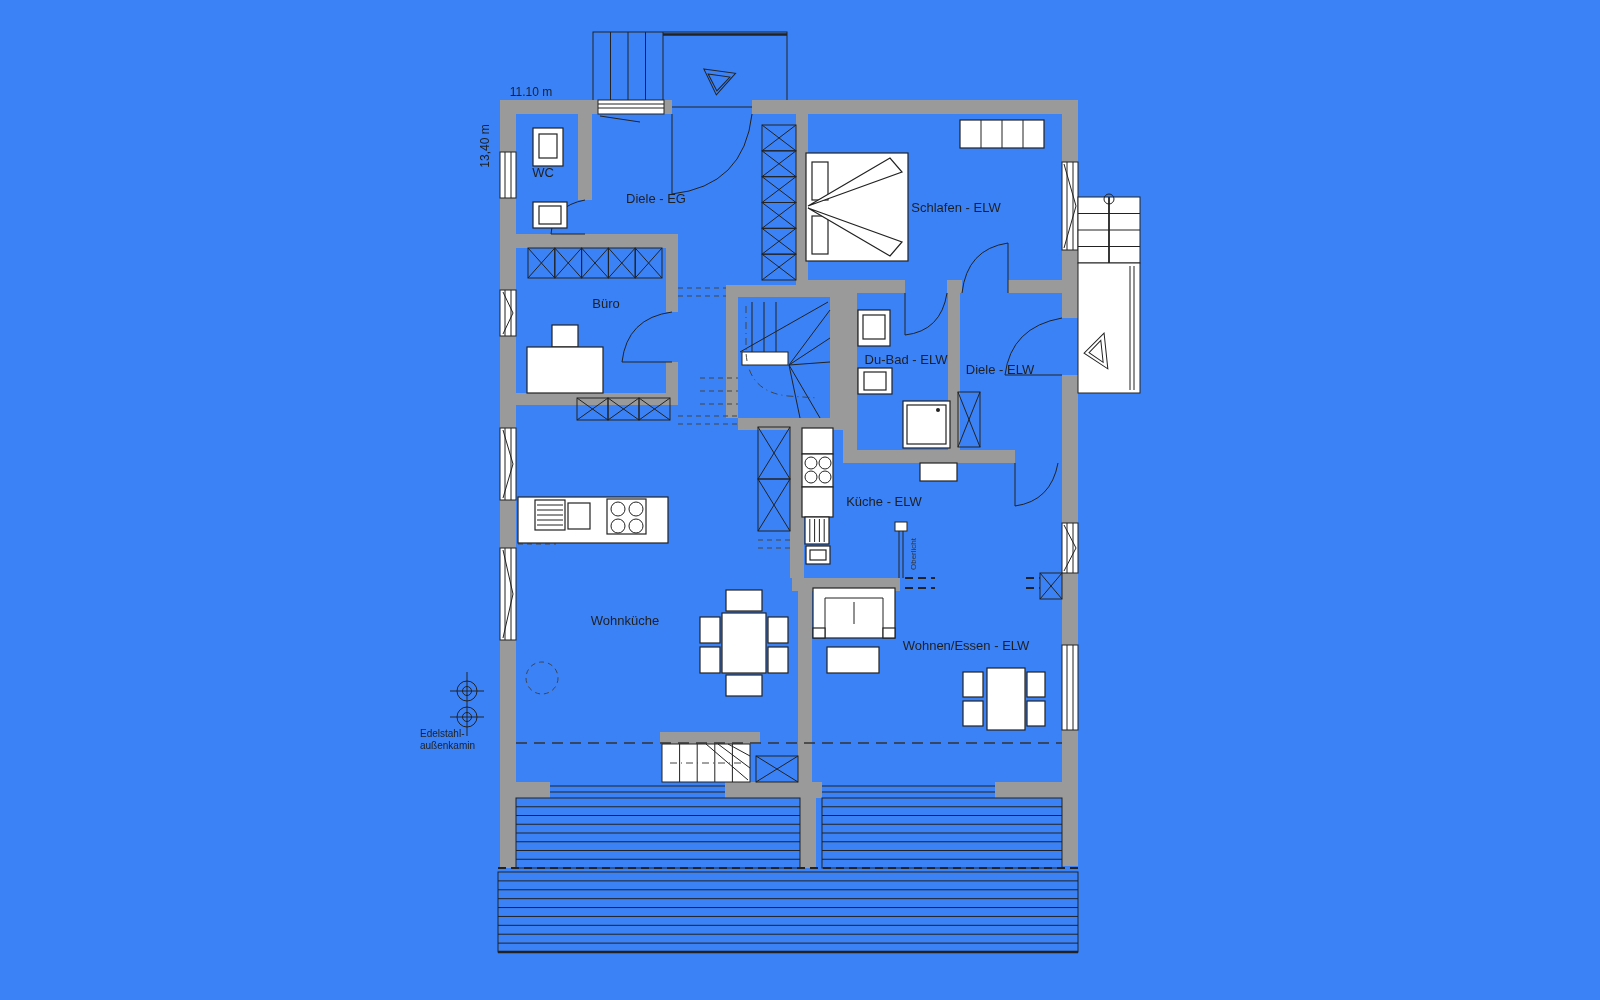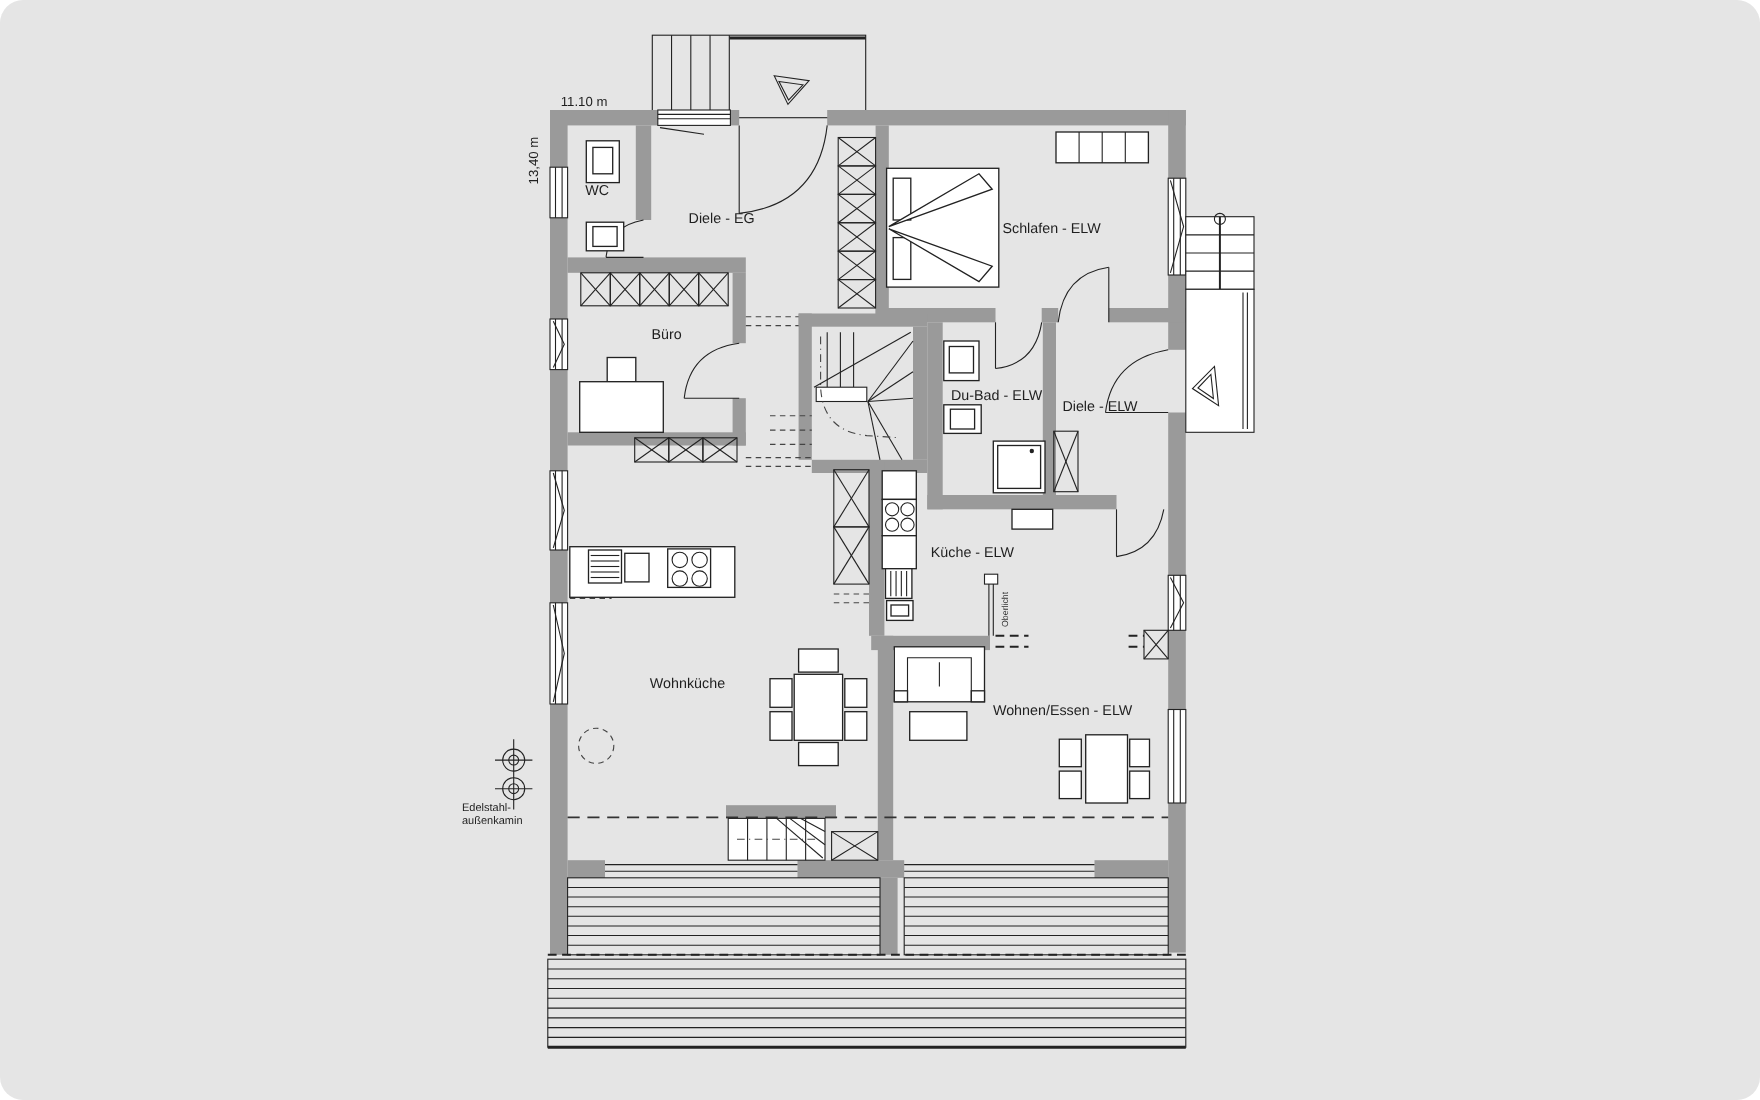--- a/index.html
+++ b/index.html
@@ -1,16 +1,16 @@
 <!DOCTYPE html>
 <html style="--wall: #9a9a9a;"><head>
 <meta charset="utf-8">
 <style>
   html,body{margin:0;padding:0;background:#fff;}
-  #canvas{position:relative;width:1600px;height:1000px;background:#e5e5e5;overflow:hidden;border-radius:21px;}
+  #canvas{position:relative;width:1600px;height:1000px;background:#3b82f6;overflow:hidden;}
   svg{position:absolute;left:0;top:0;}
   .wall{fill:var(--wall,#9a9a9a);stroke:none;}
   .ln{stroke:#222;stroke-width:1.2;fill:none;}
   .thin{stroke-width:1;}
   .thick{stroke-width:2.6;}
   .fw{fill:#fff;stroke:#222;stroke-width:1.2;}
   .dash{stroke:#333;stroke-width:1.6;fill:none;stroke-dasharray:11 7;}
   .dash-sm{stroke:#222;stroke-width:1.8;fill:none;stroke-dasharray:8 5;}
   .dashdot{stroke:#444;stroke-width:1;fill:none;stroke-dasharray:7 4 1 4;}
   .dashthin{stroke:#444;stroke-width:1;fill:none;stroke-dasharray:5 4;}

